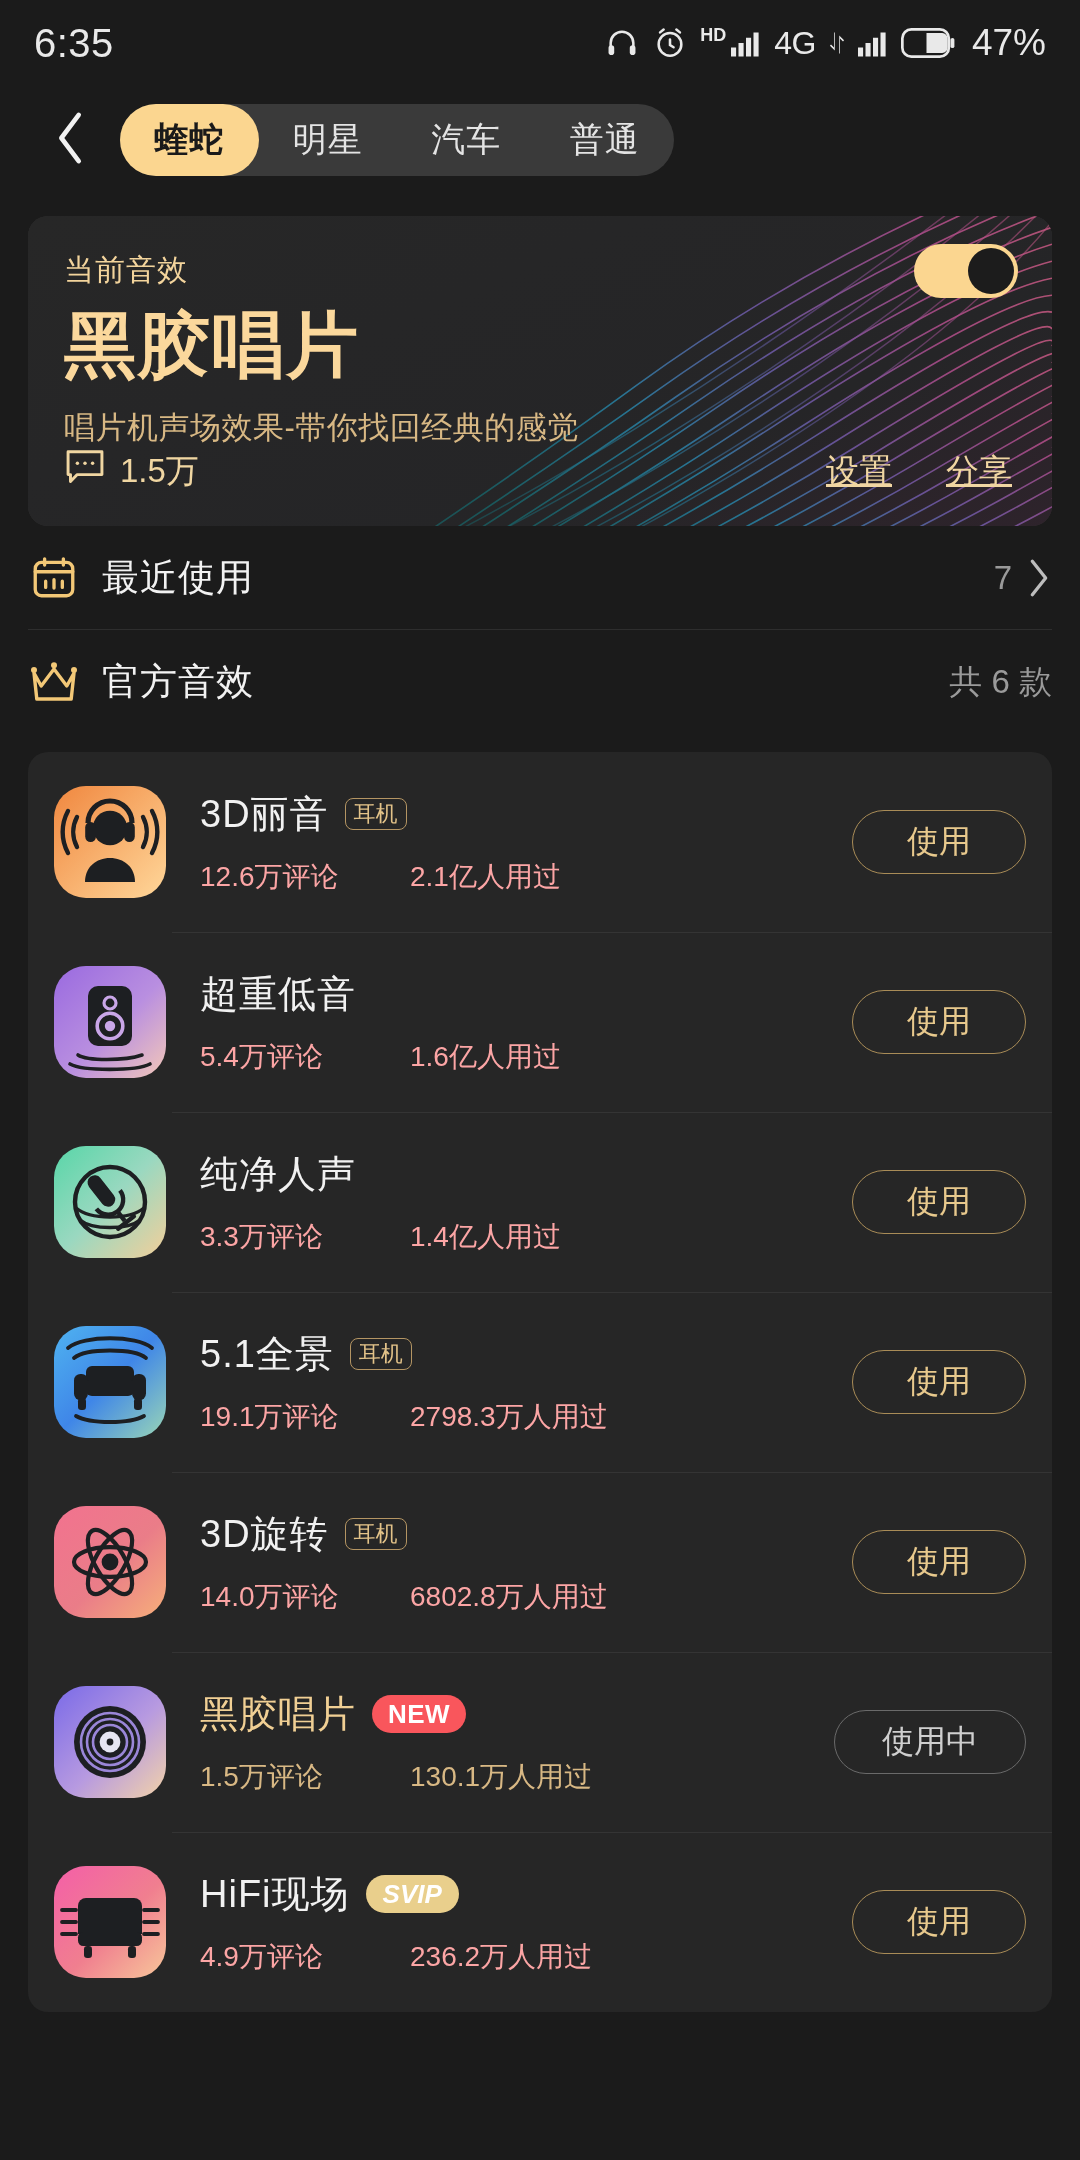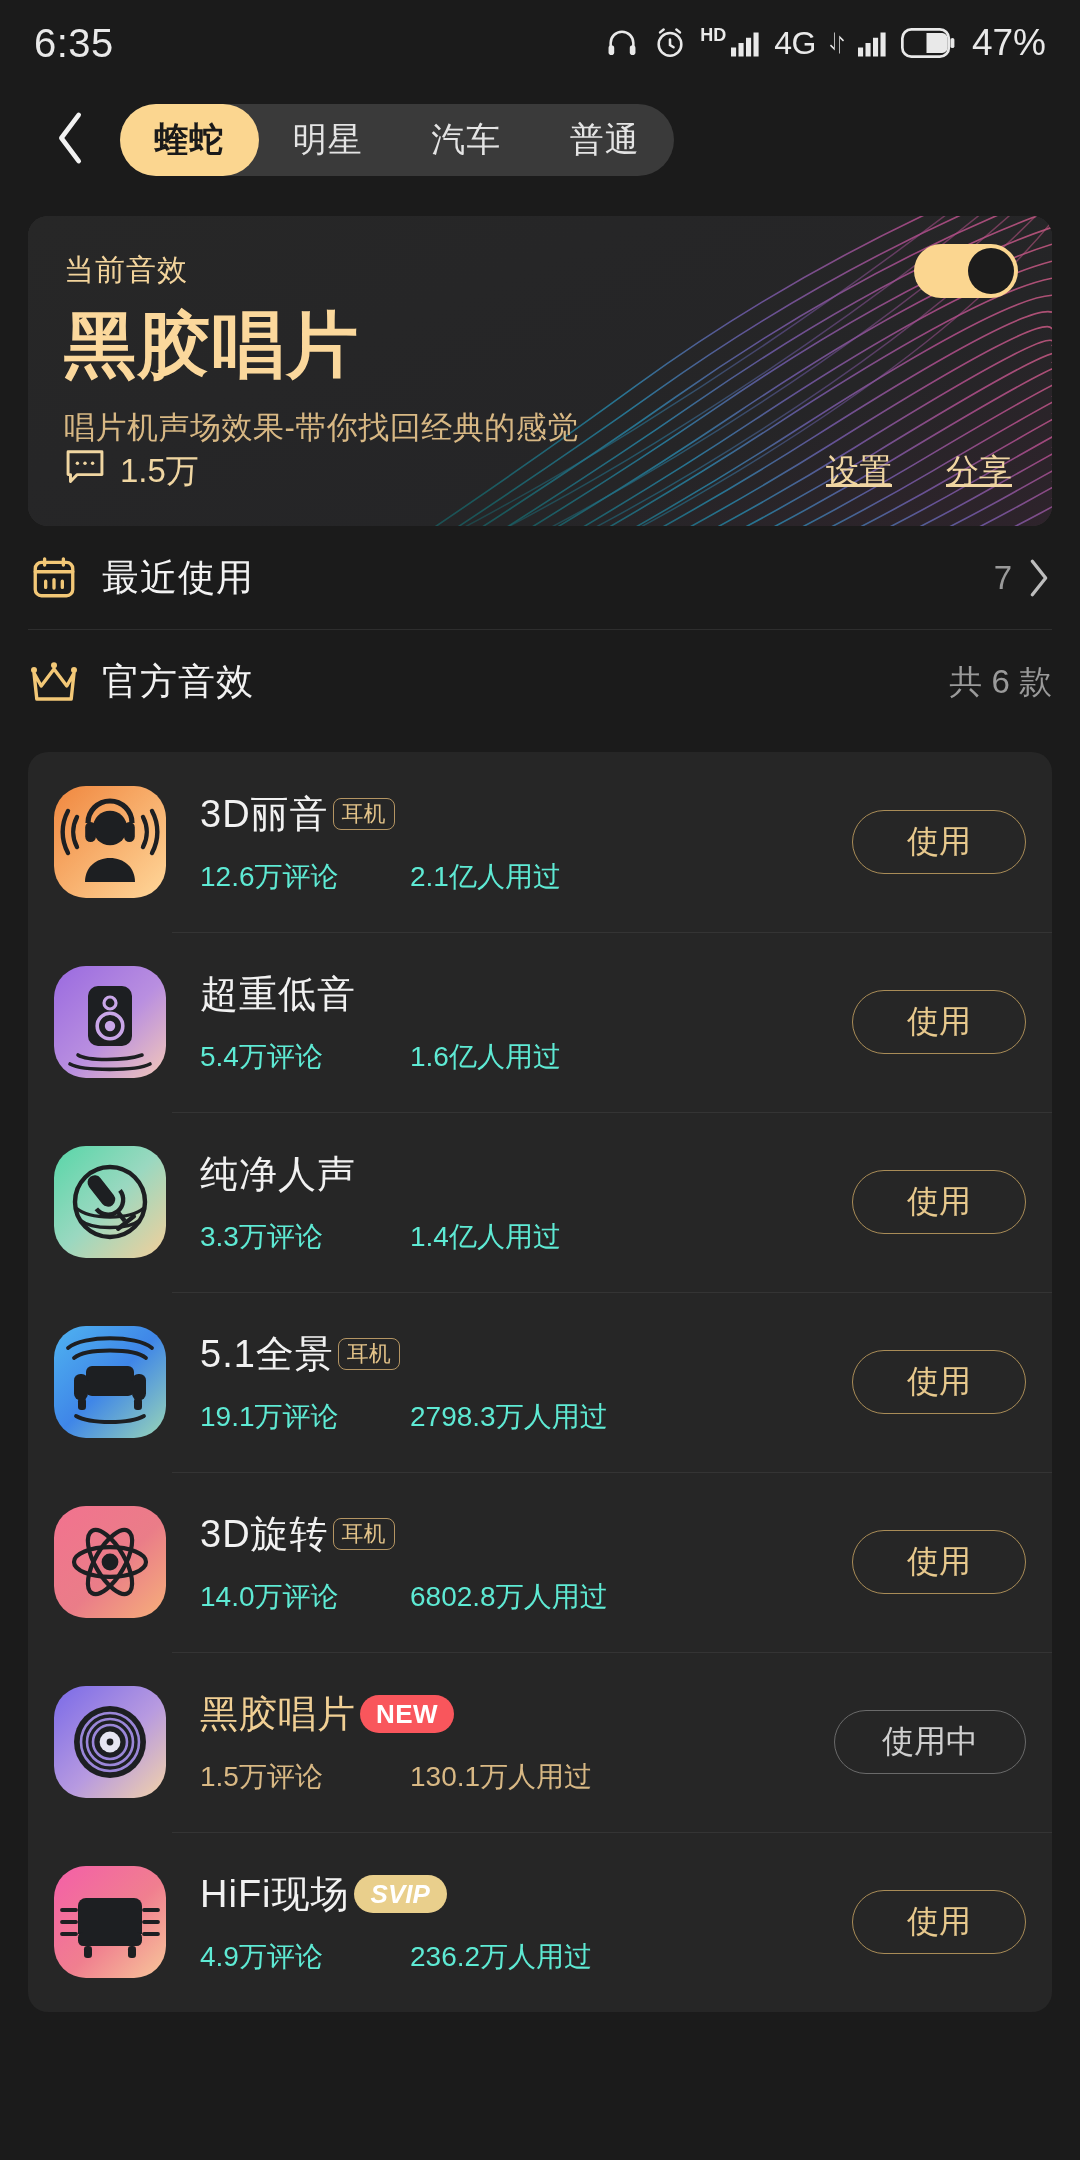--- a/index.html
+++ b/index.html
@@ -89,36 +89,36 @@
   }
   .eff-row + .eff-row::before{
     content:""; position:absolute; left:144px; right:0; top:0;
     height:1px; background:#343434;
   }
   .eff-icon{
     width:112px; height:112px; border-radius:28px; flex:none;
     position:relative; overflow:hidden;
   }
   .eff-mid{ flex:1; margin-left:34px; min-width:0;}
-  .eff-name-row{ display:flex; align-items:center; gap:4px;}
+  .eff-name-row{ display:flex; align-items:center; gap:16px;}
   .eff-name{ font-size:38px; color:#f1f1f1; letter-spacing:1px; white-space:nowrap;}
   .eff-name.gold{ color:#f0cf94;}
   .badge-hp{
     font-size:22px; color:#e3c389; border:1px solid #b49563;
     border-radius:8px; padding:3px 8px; line-height:1.1;
   }
   .badge-new{
     font-size:26px; color:#fff; background:#f9565c; font-weight:700;
     border-radius:20px; padding:5px 16px; line-height:1.1; letter-spacing:.5px;
   }
   .badge-svip{
     font-size:26px; color:#fff; background:#e9cf8c; font-weight:700;
     font-style:italic; border-radius:20px; padding:5px 17px; line-height:1.1;
   }
-  .eff-meta{ margin-top:18px; display:flex; font-size:28px; color:#5eead4;}
+  .eff-meta{ margin-top:18px; display:flex; font-size:28px; color:#fca5a5;}
   .eff-meta .m1{ width:210px;}
   .eff-meta.gold{ color:#d8b884;}
   .eff-btn{
     flex:none; width:174px; height:64px; border-radius:34px;
     border:1px solid #a98c57; color:#e8c98d; font-size:32px;
     display:flex; align-items:center; justify-content:center;
   }
   .eff-btn.inuse{ border-color:#6a6a6a; color:#cfcfcf; width:192px;}
 </style>
 </head>

